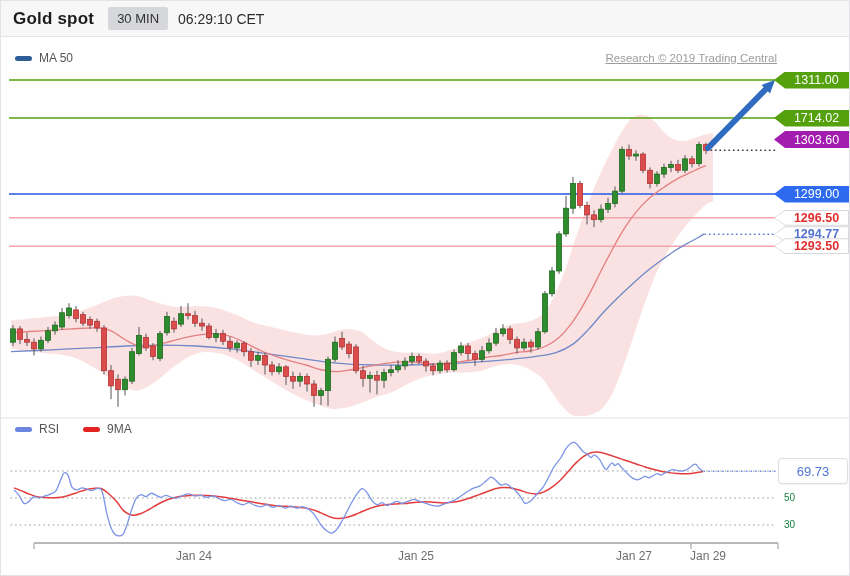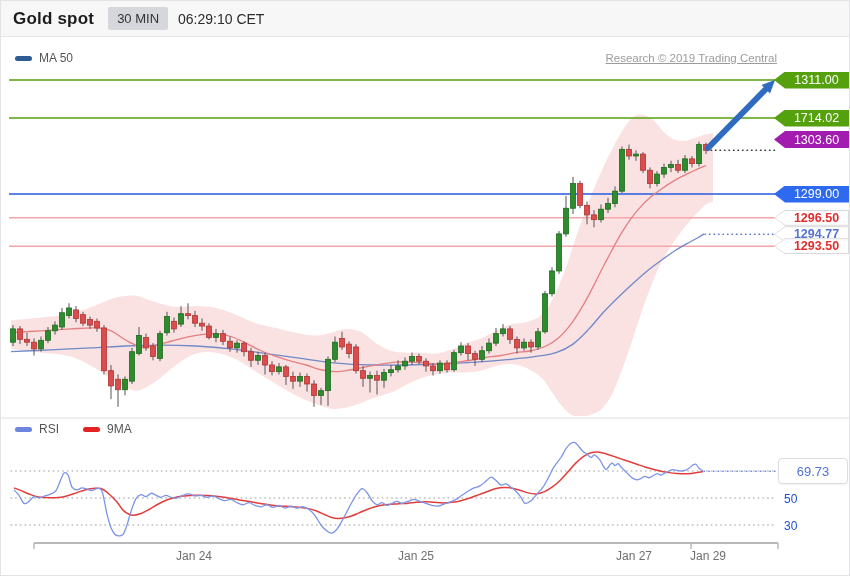--- a/index.html
+++ b/index.html
@@ -38,21 +38,21 @@
     padding-left:10px;font-size:12.5px;color:#fff;
   }
   .tag.white{height:16px;}
   .tag .inner{
     position:absolute;left:1px;top:1px;right:1px;bottom:1px;background:#fff;
     clip-path:polygon(10px 0,100% 0,100% 100%,10px 100%,0 50%);
     display:flex;align-items:center;justify-content:center;padding-left:10px;
     font-weight:bold;font-size:12.5px;
   }
   
-  .rsi-axis-label{position:absolute;left:783px;font-size:12px;color:#1d4ed8;}
+  .rsi-axis-label{position:absolute;left:783px;font-size:10px;color:#15803d;}
   #rsi-current{
     position:absolute;left:777px;top:457px;width:70px;height:26px;
     background:#fff;border:1px solid #ddd;border-radius:4px;
     box-shadow:0 1px 2px rgba(0,0,0,.06);
     display:flex;align-items:center;justify-content:center;
     font-size:13px;color:#4d74d8;
   }
   
   .x-label{position:absolute;top:548px;transform:translateX(-50%);font-size:12px;color:#6f6f6f;text-align:right;}
   svg{position:absolute;left:0;top:0;}

